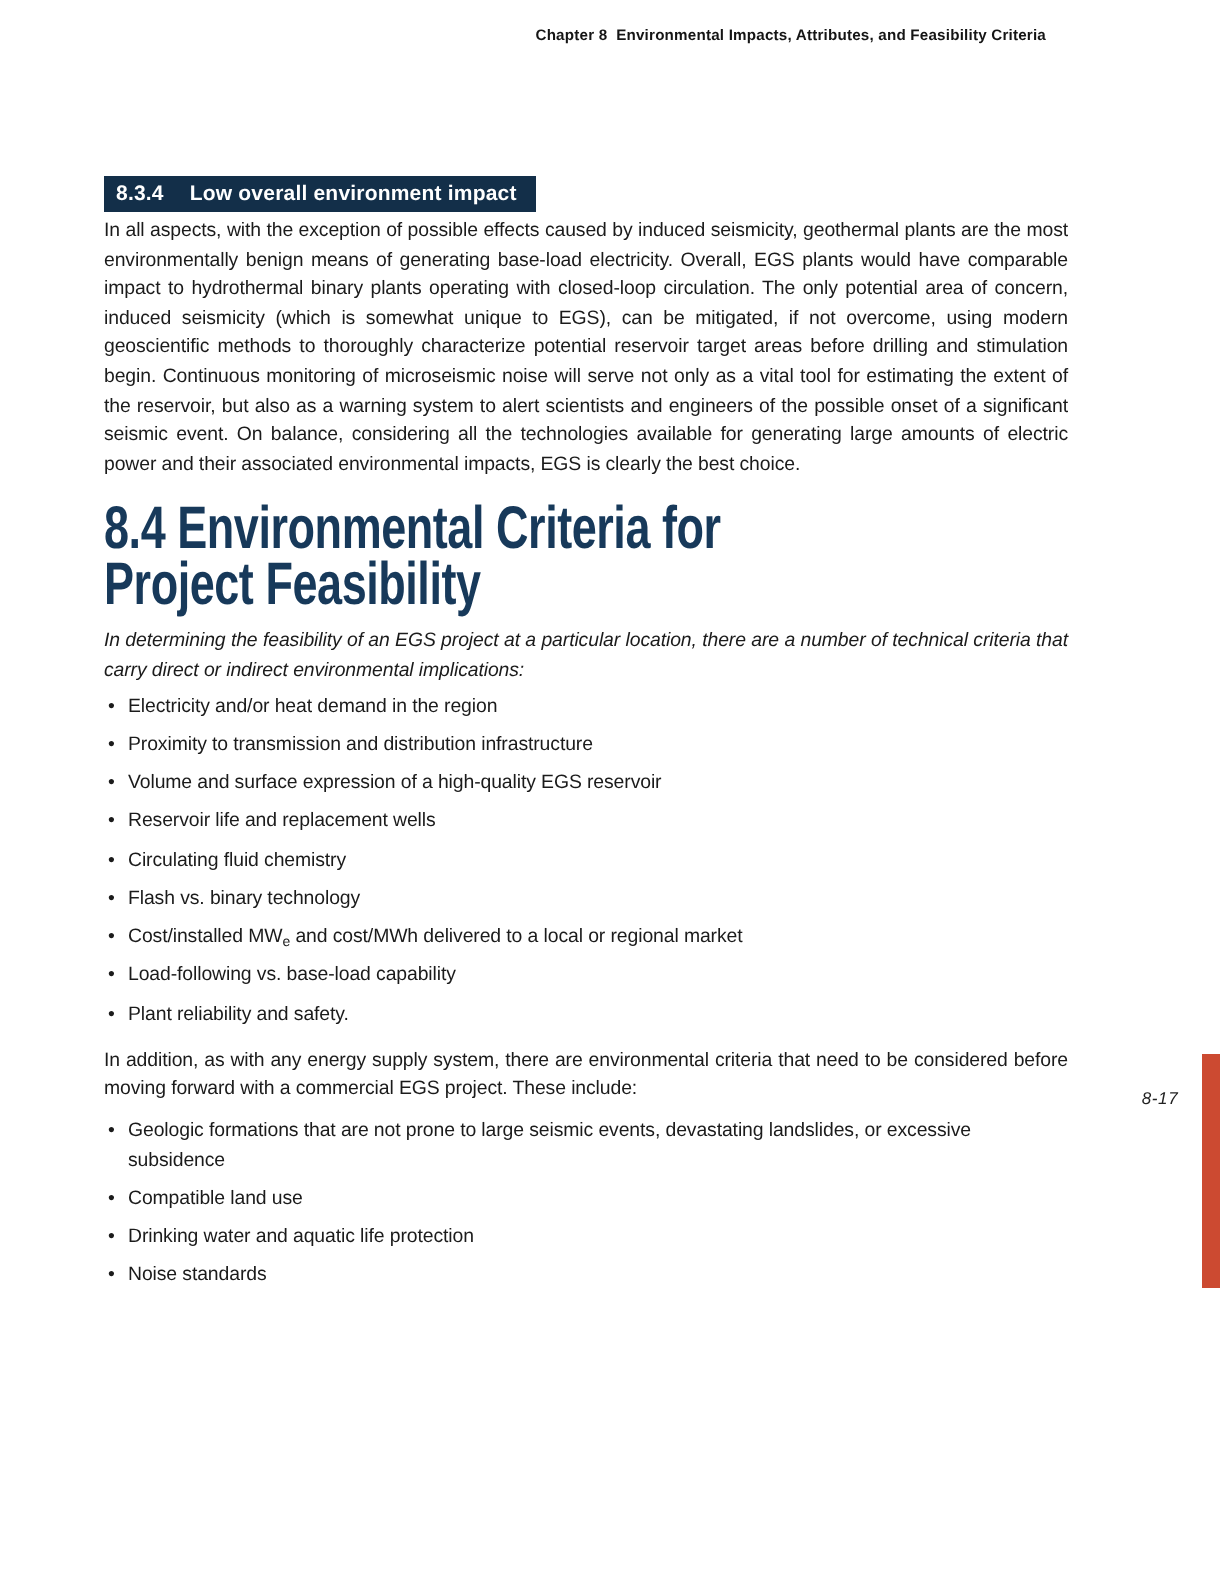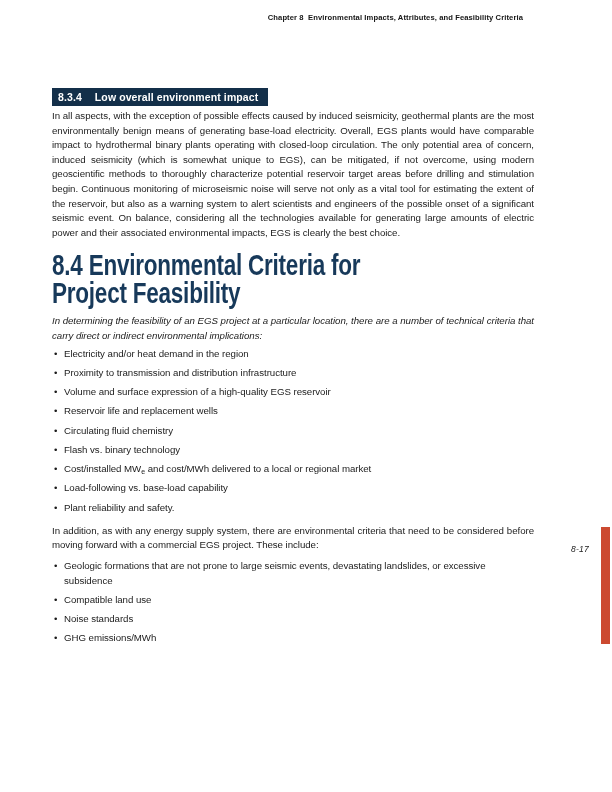--- a/index.html
+++ b/index.html
@@ -167,20 +167,21 @@
         <li>Cost/installed MW<sub>e</sub> and cost/MWh delivered to a local or regional market</li>
         <li>Load-following vs. base-load capability</li>
         <li>Plant reliability and safety.</li>
       </ul>
 
     <p class="body-par second-intro">In addition, as with any energy supply system, there are environmental criteria that need to be considered before moving forward with a commercial EGS project. These include:</p>
 
     <ul class="bullets second">
         <li>Geologic formations that are not prone to large seismic events, devastating landslides, or excessive subsidence</li>
         <li>Compatible land use</li>
+        <li>Drinking water and aquatic life protection</li>
         <li>Noise standards</li>
         <li>GHG emissions/MWh</li>
         <li>Solid waste disposal standards</li>
         <li>Reuse of spent fluid and waste heat</li>
       </ul>
 
   </div>
 
   <div class="page-number">8-17</div>
 

